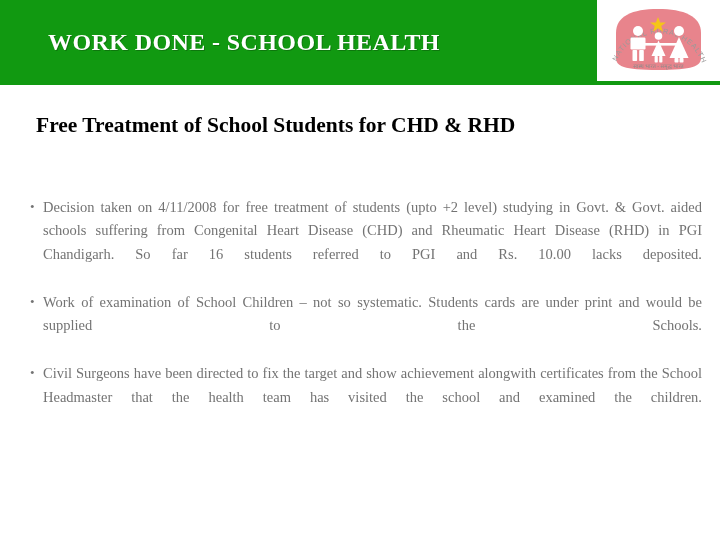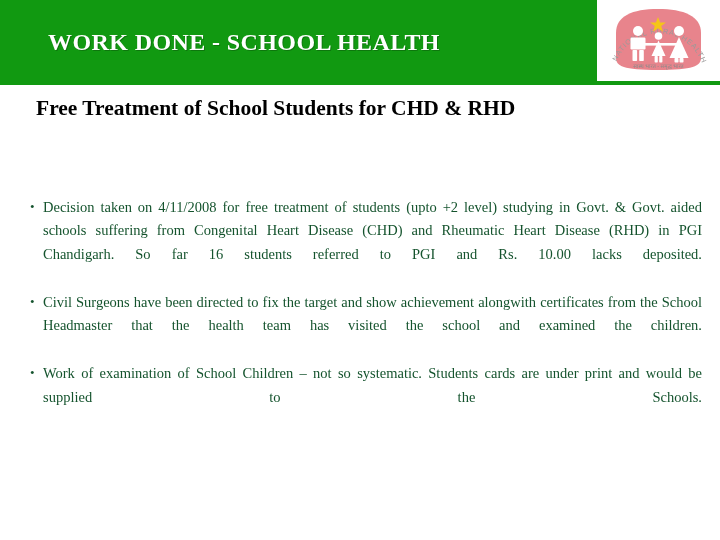--- a/index.html
+++ b/index.html
@@ -64,36 +64,36 @@
     height: 81px;
     background: #ffffff;
     overflow: hidden;
   }
   .logo-svg { display: block; }
 
   
   .subtitle {
     position: absolute;
     left: 36px;
-    top: 95px;
+    top: 112px;
     width: 670px;
     font-size: 21.5px;
     font-weight: bold;
     color: #000000;
     line-height: 1.28;
     font-family: "Liberation Serif", "DejaVu Serif", serif;
   }
 
   .bullets {
     position: absolute;
     left: 30px;
     top: 196px;
     width: 672px;
     font-size: 14.5px;
-    color: #14532d;
+    color: #737373;
     font-family: "Liberation Serif", "DejaVu Serif", serif;
   }
 
   .bullet {
     position: relative;
     padding-left: 13px;
     margin: 0 0 1px 0;
     text-align: justify;
     line-height: 1.62;
   }
@@ -170,20 +170,20 @@
     </svg>
   </div>
 
   <div class="subtitle">Free Treatment of School Students for CHD &amp; RHD</div>
 
   <div class="bullets">
     <div class="bullet">
       <span class="txt">Decision taken on 4/11/2008 for free treatment of students (upto +2 level) studying in Govt. &amp; Govt. aided schools suffering from Congenital Heart Disease (CHD) and Rheumatic Heart Disease (RHD) in PGI Chandigarh. So far 16 students referred to PGI and Rs. 10.00 lacks deposited.</span>
     </div>
     <div class="bullet">
-      <span class="txt">Civil Surgeons have been directed to fix the target and show achievement alongwith certificates from the School Headmaster that the health team has visited the school and examined the children.</span>
+      <span class="txt">Work of examination of School Children – not so systematic. Students cards are under print and would be supplied to the Schools.</span>
     </div>
     <div class="bullet">
-      <span class="txt">Work of examination of School Children – not so systematic. Students cards are under print and would be supplied to the Schools.</span>
+      <span class="txt">Civil Surgeons have been directed to fix the target and show achievement alongwith certificates from the School Headmaster that the health team has visited the school and examined the children.</span>
     </div>
   </div>
 
 </div>
 
 </body></html>

